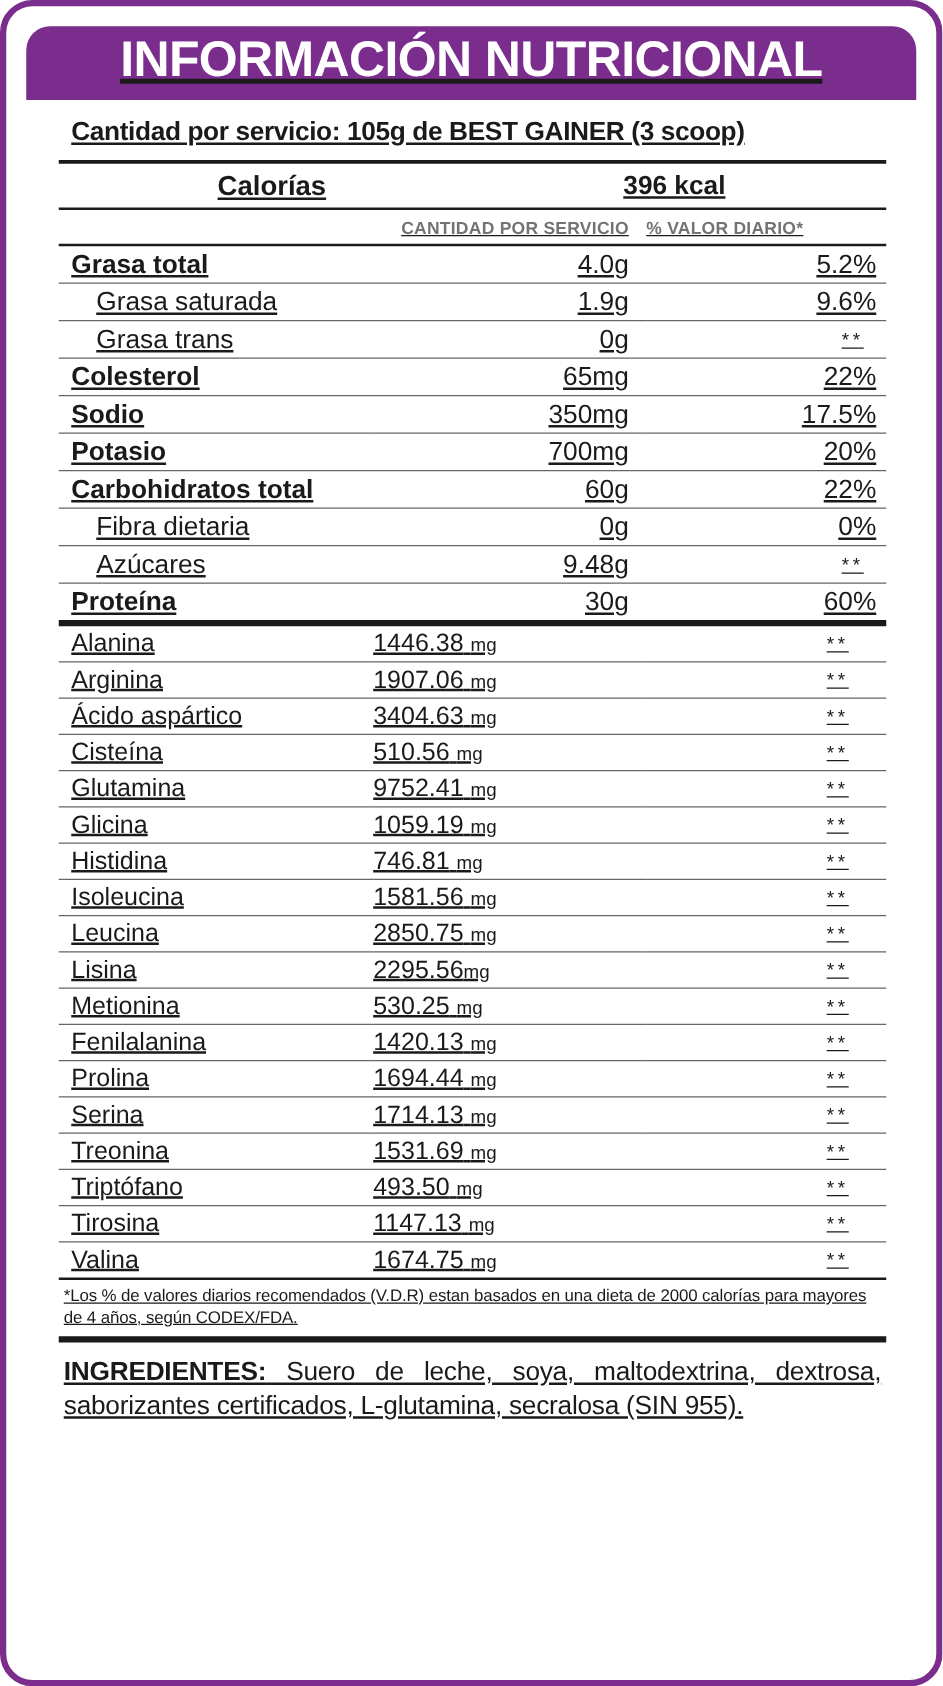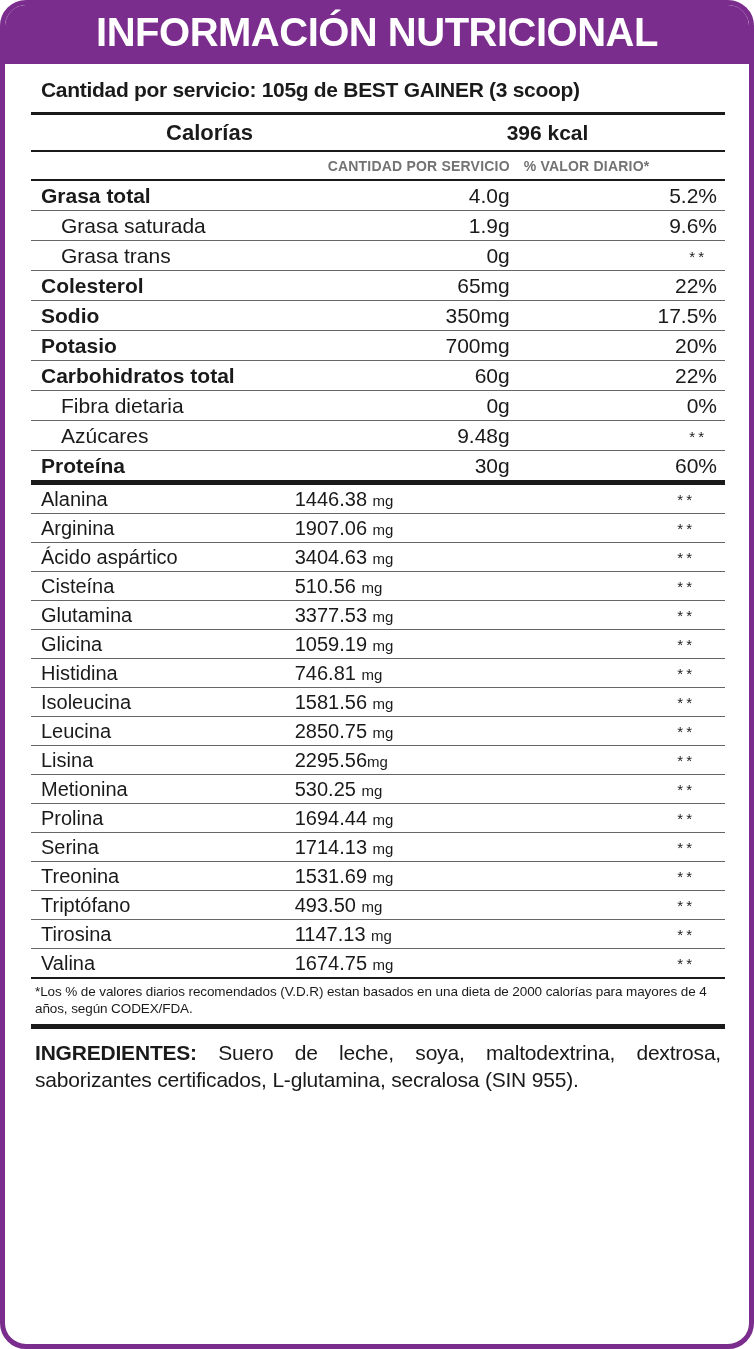--- a/index.html
+++ b/index.html
@@ -15,22 +15,23 @@
     color: #1a1a1a;
     overflow: hidden;
   }
   .label {
     position: relative;
     width: 754px;
     height: 1349px;
     border: 5px solid #7B2D8E;
     border-radius: 26px;
     background: #ffffff;
-    padding: 0;
+    padding: 16px;
     overflow: hidden;
+    text-decoration: underline;
   }
   .header {
     background: #7B2D8E;
     color: #ffffff;
     text-align: center;
     padding: 7px 0 12px 0;
     font-size: 40px;
     font-weight: bold;
     letter-spacing: -0.5px;
     line-height: 1;
@@ -236,21 +237,21 @@
           <td class="amt"><span>3404.63</span> <span class="unit">mg</span></td>
           <td class="dv">**</td>
         </tr>
         <tr>
           <td class="name">Cisteína</td>
           <td class="amt"><span>510.56</span> <span class="unit">mg</span></td>
           <td class="dv">**</td>
         </tr>
         <tr>
           <td class="name">Glutamina</td>
-          <td class="amt"><span>3377.53</span> <span class="unit">mg</span></td>
+          <td class="amt"><span>9752.41</span> <span class="unit">mg</span></td>
           <td class="dv">**</td>
         </tr>
         <tr>
           <td class="name">Glicina</td>
           <td class="amt"><span>1059.19</span> <span class="unit">mg</span></td>
           <td class="dv">**</td>
         </tr>
         <tr>
           <td class="name">Histidina</td>
           <td class="amt"><span>746.81</span> <span class="unit">mg</span></td>
@@ -270,20 +271,25 @@
           <td class="name">Lisina</td>
           <td class="amt"><span>2295.56</span><span class="unit">mg</span></td>
           <td class="dv">**</td>
         </tr>
         <tr>
           <td class="name">Metionina</td>
           <td class="amt"><span>530.25</span> <span class="unit">mg</span></td>
           <td class="dv">**</td>
         </tr>
         <tr>
+          <td class="name">Fenilalanina</td>
+          <td class="amt"><span>1420.13</span> <span class="unit">mg</span></td>
+          <td class="dv">**</td>
+        </tr>
+        <tr>
           <td class="name">Prolina</td>
           <td class="amt"><span>1694.44</span> <span class="unit">mg</span></td>
           <td class="dv">**</td>
         </tr>
         <tr>
           <td class="name">Serina</td>
           <td class="amt"><span>1714.13</span> <span class="unit">mg</span></td>
           <td class="dv">**</td>
         </tr>
         <tr>

